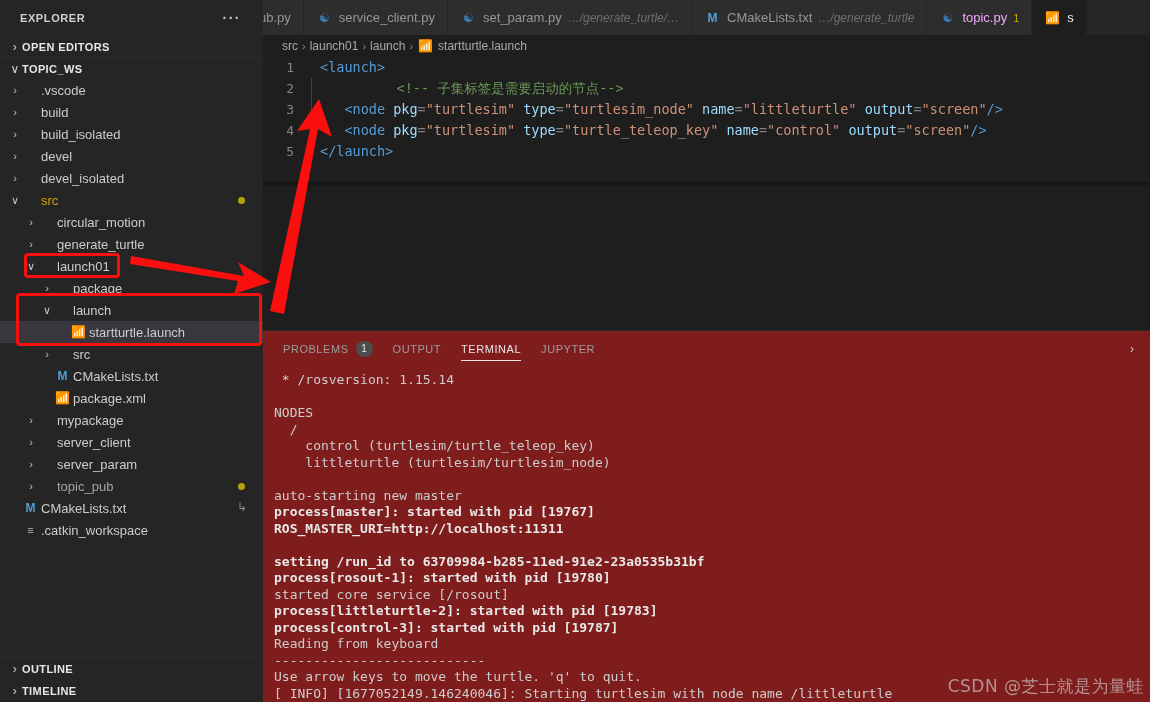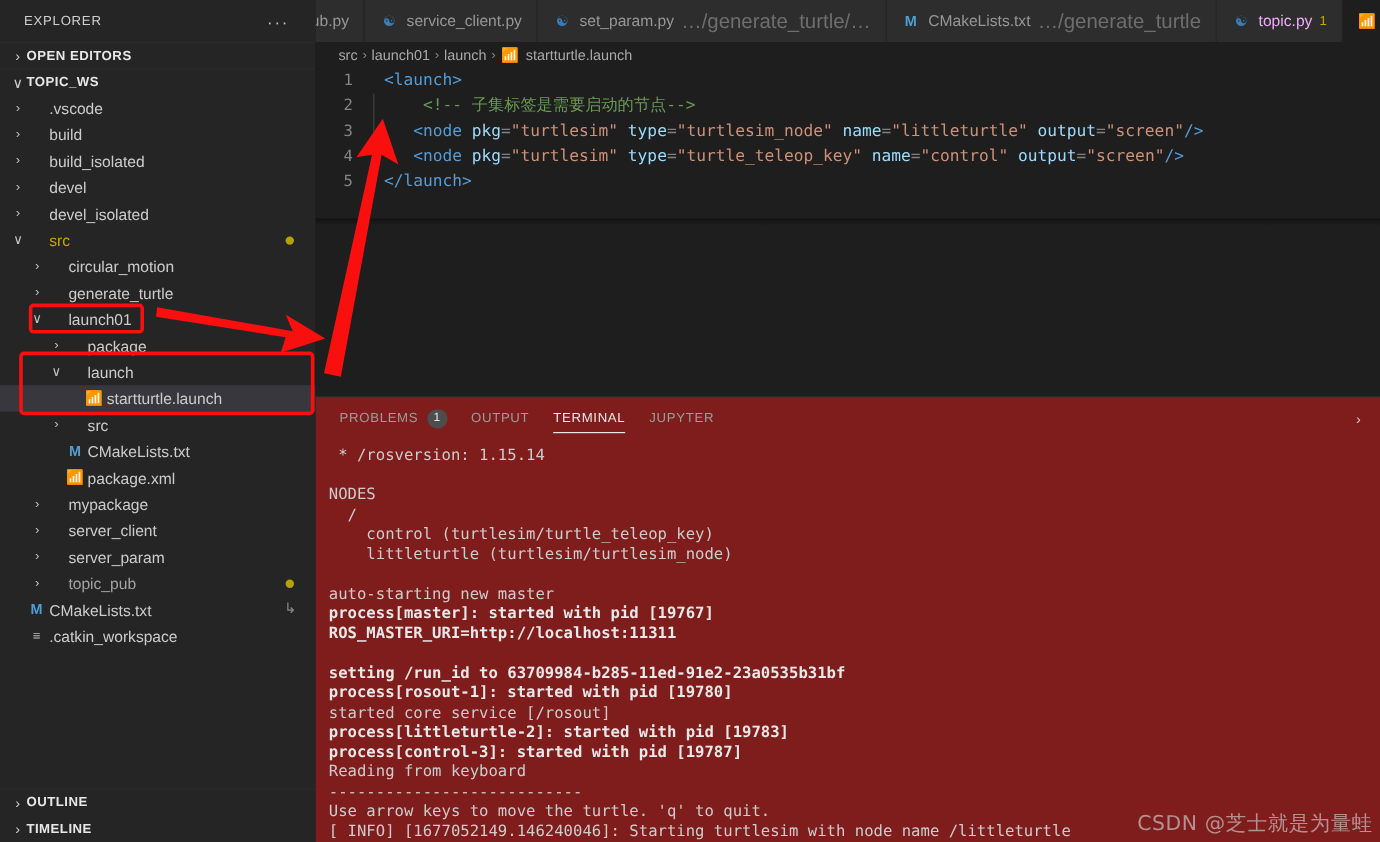--- a/index.html
+++ b/index.html
@@ -15,21 +15,21 @@
   #sidebar {
     width: 263px; height: 702px;
     background: #252526;
     display: flex; flex-direction: column;
     flex: 0 0 263px;
     color: #cccccc;
   }
   .sb-title {
     height: 35px; display: flex; align-items: center;
     padding: 0 8px 0 20px;
-    font-size: 11px; letter-spacing: .6px; font-weight: 400;
+    font-size: 11px; letter-spacing: .6px; font-weight: 700;
     color: #cfcfcf; text-transform: uppercase;
     justify-content: space-between;
   }
   .sb-dots { letter-spacing: 1.5px; font-size: 14px; color: #c5c5c5; padding-right:14px;}
   .sb-section {
     height: 22px; display: flex; align-items: center;
     font-size: 11px; font-weight: bold; letter-spacing: .4px;
     color: #e7e7e7; padding-left: 8px; text-transform: uppercase;
     border-top: 1px solid #2b2b2b;
   }
@@ -57,21 +57,21 @@
 
   
   #tabbar { height: 35px; display: flex; background: #252526; flex: 0 0 35px; overflow: hidden;}
   .tab {
     display: flex; align-items: center; gap: 6px;
     padding: 0 12px; height: 35px; font-size: 13px;
     background: #2d2d2d; color: #969696; position: relative;
     border-right: 1px solid #252526; white-space: nowrap;
   }
   .tab.active { background: #1e1e1e; color: #e7e7e7; }
-  .tab .sub { font-size: 17px; color: #6e6e6e; }
+  .tab .sub { font-size: 12px; color: #6e6e6e; font-style: italic; }
   .tab .badge { font-size: 11px; color: #cca700; }
   .tab.active .tname { color: #e7e7e7; }
   .tab.yellowname .tname { color: #f0abfc; }
 
   
   #breadcrumb {
     height: 22px; display: flex; align-items: center; gap: 4px;
     padding-left: 19px; font-size: 12px; color: #a9a9a9; background: #1e1e1e;
     flex: 0 0 22px;
   }
@@ -85,21 +85,21 @@
   .cline { display: flex; height: 21px; align-items: center; white-space: pre; }
   .gut { width: 48px; flex: 0 0 48px; text-align: right; padding-right: 17px;
          color: #858585; font-size: 13px; }
   .ind { border-left: 1px solid #404040; height: 21px; }
   .code { padding-left: 8px; }
   .ed-shadow { position:absolute; left:0; right:0; top:125px; height:6px;
                background: linear-gradient(to bottom, rgba(0,0,0,.42), rgba(0,0,0,0)); }
   .tag { color: #569cd6; }
   .attr { color: #9cdcfe; }
   .str { color: #ce9178; }
-  .cmt { color: #6a9955; }
+  .cmt { color: #6a9955; margin-left: 44px; }
   .pnc { color: #808080; }
 
   
   #panel { flex: 1; display: flex; flex-direction: column; background: #7f1d1d; border-top: 1px solid #2b2b2b; min-height:0;}
   #paneltabs { height: 35px; display: flex; align-items: center; padding-left: 20px; gap: 20px; flex: 0 0 35px; position: relative;}
   .ptab { font-size: 11px; letter-spacing: .55px; color: #9c9c9c; text-transform: uppercase;
           height: 35px; display: flex; align-items: center; gap: 7px; position: relative; }
   .ptab.active { color: #e7e7e7; }
   .ptab.active::after { content:""; position: absolute; left: 0; right: 0; bottom: 5px; height: 1px; background: #e7e7e7; }
   .pbadge { background: #4d4d4d; color: #e7e7e7; border-radius: 9px; font-size: 10px;

